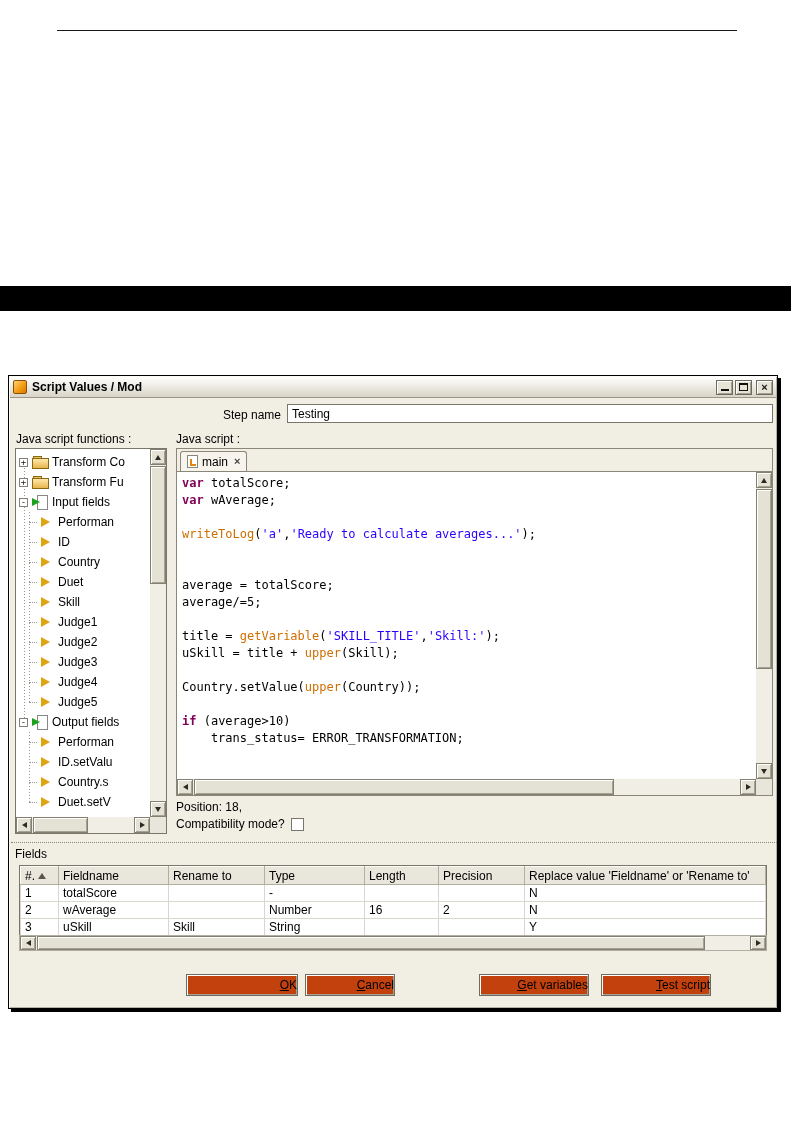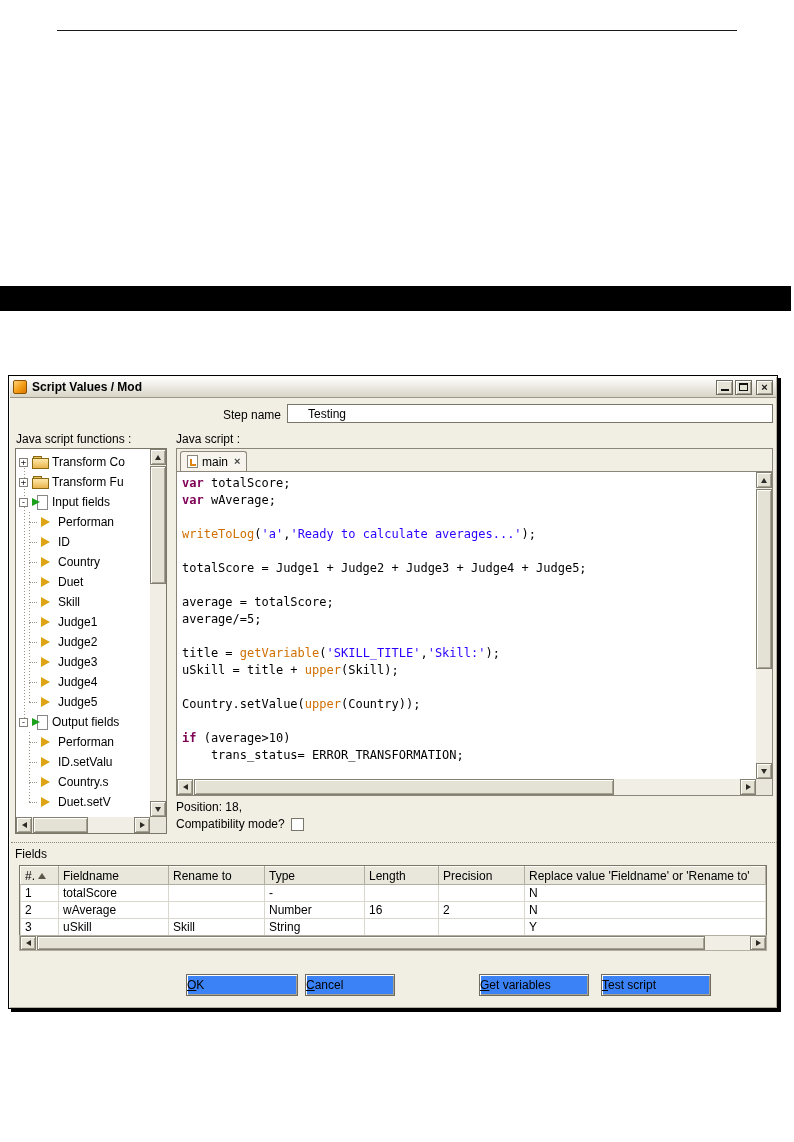--- a/index.html
+++ b/index.html
@@ -29,21 +29,21 @@
     box-shadow:inset 1px 1px 0 #fff,inset -1px -1px 0 #a39f92;
     display:flex;align-items:center;justify-content:center;position:relative;margin-left:2px;}
   .tb-btn.close{margin-left:4px;}
   .glyph-min{position:absolute;left:4px;bottom:3px;width:8px;height:2px;background:#111;}
   .glyph-max{width:9px;height:8px;border:1px solid #111;border-top-width:2px;}
   .glyph-x{font-size:11px;font-weight:bold;line-height:1;color:#111;}
 
   
   .stepname-label{position:absolute;left:60px;top:32px;width:212px;text-align:right;}
   .stepname-input{position:absolute;left:278px;top:28px;width:486px;height:19px;background:#fff;
-    border:1px solid #7a766a;padding:2px 20px;white-space:nowrap;overflow:hidden;}
+    border:1px solid #7a766a;padding:2px 4px;white-space:nowrap;overflow:hidden;}
 
   .funcs-label{position:absolute;left:7px;top:56px;text-align:center;}
   .script-label{position:absolute;left:167px;top:56px;}
 
   
   .tree-panel{position:absolute;left:6px;top:72px;width:152px;height:386px;background:#fff;border:1px solid #7a766a;}
   .tree-rows{position:absolute;left:0;top:0;right:16px;bottom:16px;overflow:hidden;padding-top:3px;}
   .tree-row{height:20px;display:flex;align-items:center;white-space:nowrap;position:relative;}
   .tree-row.lvl0{padding-left:3px;}
   .tree-row.lvl1{padding-left:22px;}
@@ -110,22 +110,22 @@
   table.fields th{height:18px;background:#e9e6db;border:1px solid;border-color:#fdfcf6 #b2afa2 #b2afa2 #fdfcf6;
     font-weight:normal;text-align:left;padding:0 4px;white-space:nowrap;overflow:hidden;}
   table.fields td{height:17px;background:#fff;border:1px solid #d9d6cb;padding:0 4px;white-space:nowrap;overflow:hidden;}
   .sort-arrow{display:inline-block;margin-left:3px;width:0;height:0;border-left:4px solid transparent;
     border-right:4px solid transparent;border-bottom:6px solid #5a5648;vertical-align:middle;}
   .table-hs{position:absolute;left:10px;top:559px;width:748px;height:16px;background:#f0eee5;border:1px solid #b2afa2;}
   .table-hs .sb-btn{height:14px;width:16px;}
   .table-hs .sb-thumb.h{height:14px;}
 
   
-  .dlg-btn{position:absolute;top:598px;height:22px;background:#3b82f6;border:1px solid #6f6b5f;
-    box-shadow:inset 1px 1px 0 #fff,inset -1px -1px 0 #a5a194;text-align:left;line-height:20px;
+  .dlg-btn{position:absolute;top:598px;height:22px;background:#c2410c;border:1px solid #6f6b5f;
+    box-shadow:inset 1px 1px 0 #fff,inset -1px -1px 0 #a5a194;text-align:right;line-height:20px;
     font-size:12px;font-family:"Liberation Sans",sans-serif;cursor:default;}
   .btn-0{left:177px;width:112px;}
   .btn-1{left:296px;width:90px;}
   .btn-2{left:470px;width:110px;}
   .btn-3{left:592px;width:110px;}
 </style>
 <style>.tok-k{color:#7f0055;font-weight:bold}.tok-f{color:#d06f00}.tok-s{color:#2a00ff}.tok-p{color:#000000}</style></head>
 <body>
 
 <div class="page">
@@ -266,21 +266,20 @@
           <span class="tab-close">×</span>
         </div>
       </div>
       <div class="code-area">
         <div class="code-lines" id="code-lines">
             <div class="code-line"><span class="tok-k">var</span><span class="tok-p"> totalScore;</span></div>
             <div class="code-line"><span class="tok-k">var</span><span class="tok-p"> wAverage;</span></div>
             <div class="code-line"></div>
             <div class="code-line"><span class="tok-f">writeToLog</span><span class="tok-p">(</span><span class="tok-s">'a'</span><span class="tok-p">,</span><span class="tok-s">'Ready to calculate averages...'</span><span class="tok-p">);</span></div>
             <div class="code-line"></div>
-            <div class="code-line"><span class="tok-p">totalScore = Judge1 + Judge2 + Judge3 + Judge4 + Judge5;</span></div>
             <div class="code-line"></div>
             <div class="code-line"><span class="tok-p">average = totalScore;</span></div>
             <div class="code-line"><span class="tok-p">average/=5;</span></div>
             <div class="code-line"></div>
             <div class="code-line"><span class="tok-p">title = </span><span class="tok-f">getVariable</span><span class="tok-p">(</span><span class="tok-s">'SKILL_TITLE'</span><span class="tok-p">,</span><span class="tok-s">'Skill:'</span><span class="tok-p">);</span></div>
             <div class="code-line"><span class="tok-p">uSkill = title + </span><span class="tok-f">upper</span><span class="tok-p">(Skill);</span></div>
             <div class="code-line"></div>
             <div class="code-line"><span class="tok-p">Country.setValue(</span><span class="tok-f">upper</span><span class="tok-p">(Country));</span></div>
             <div class="code-line"></div>
             <div class="code-line"><span class="tok-k">if</span><span class="tok-p"> (average&gt;10)</span></div>

